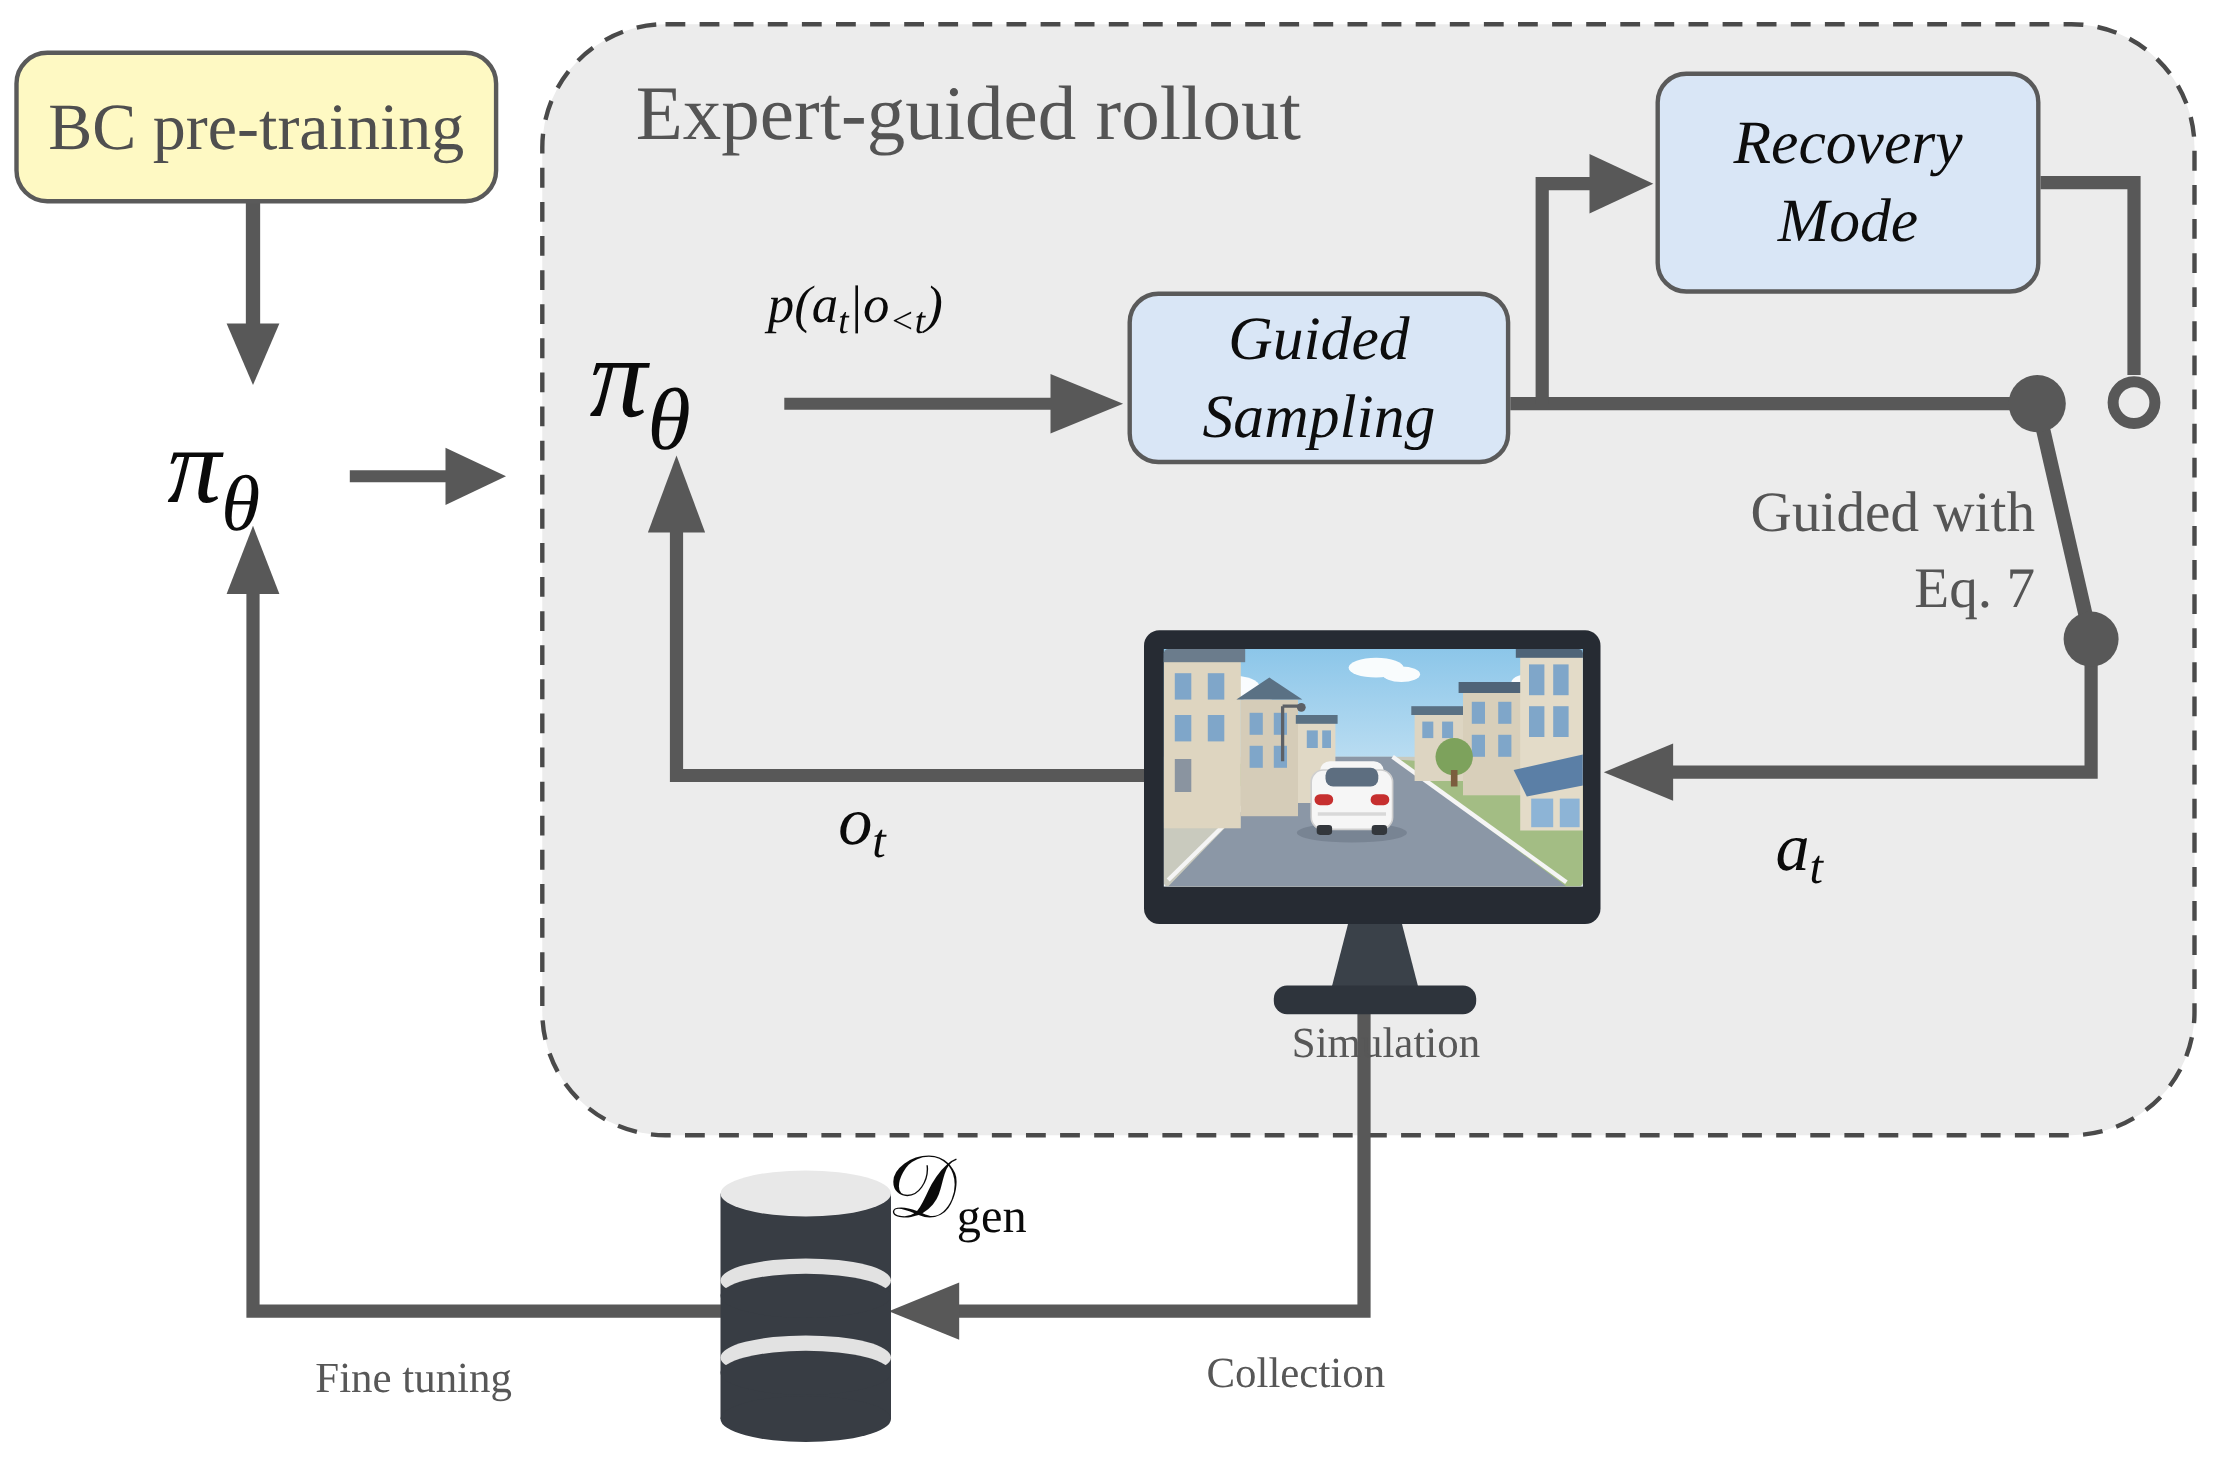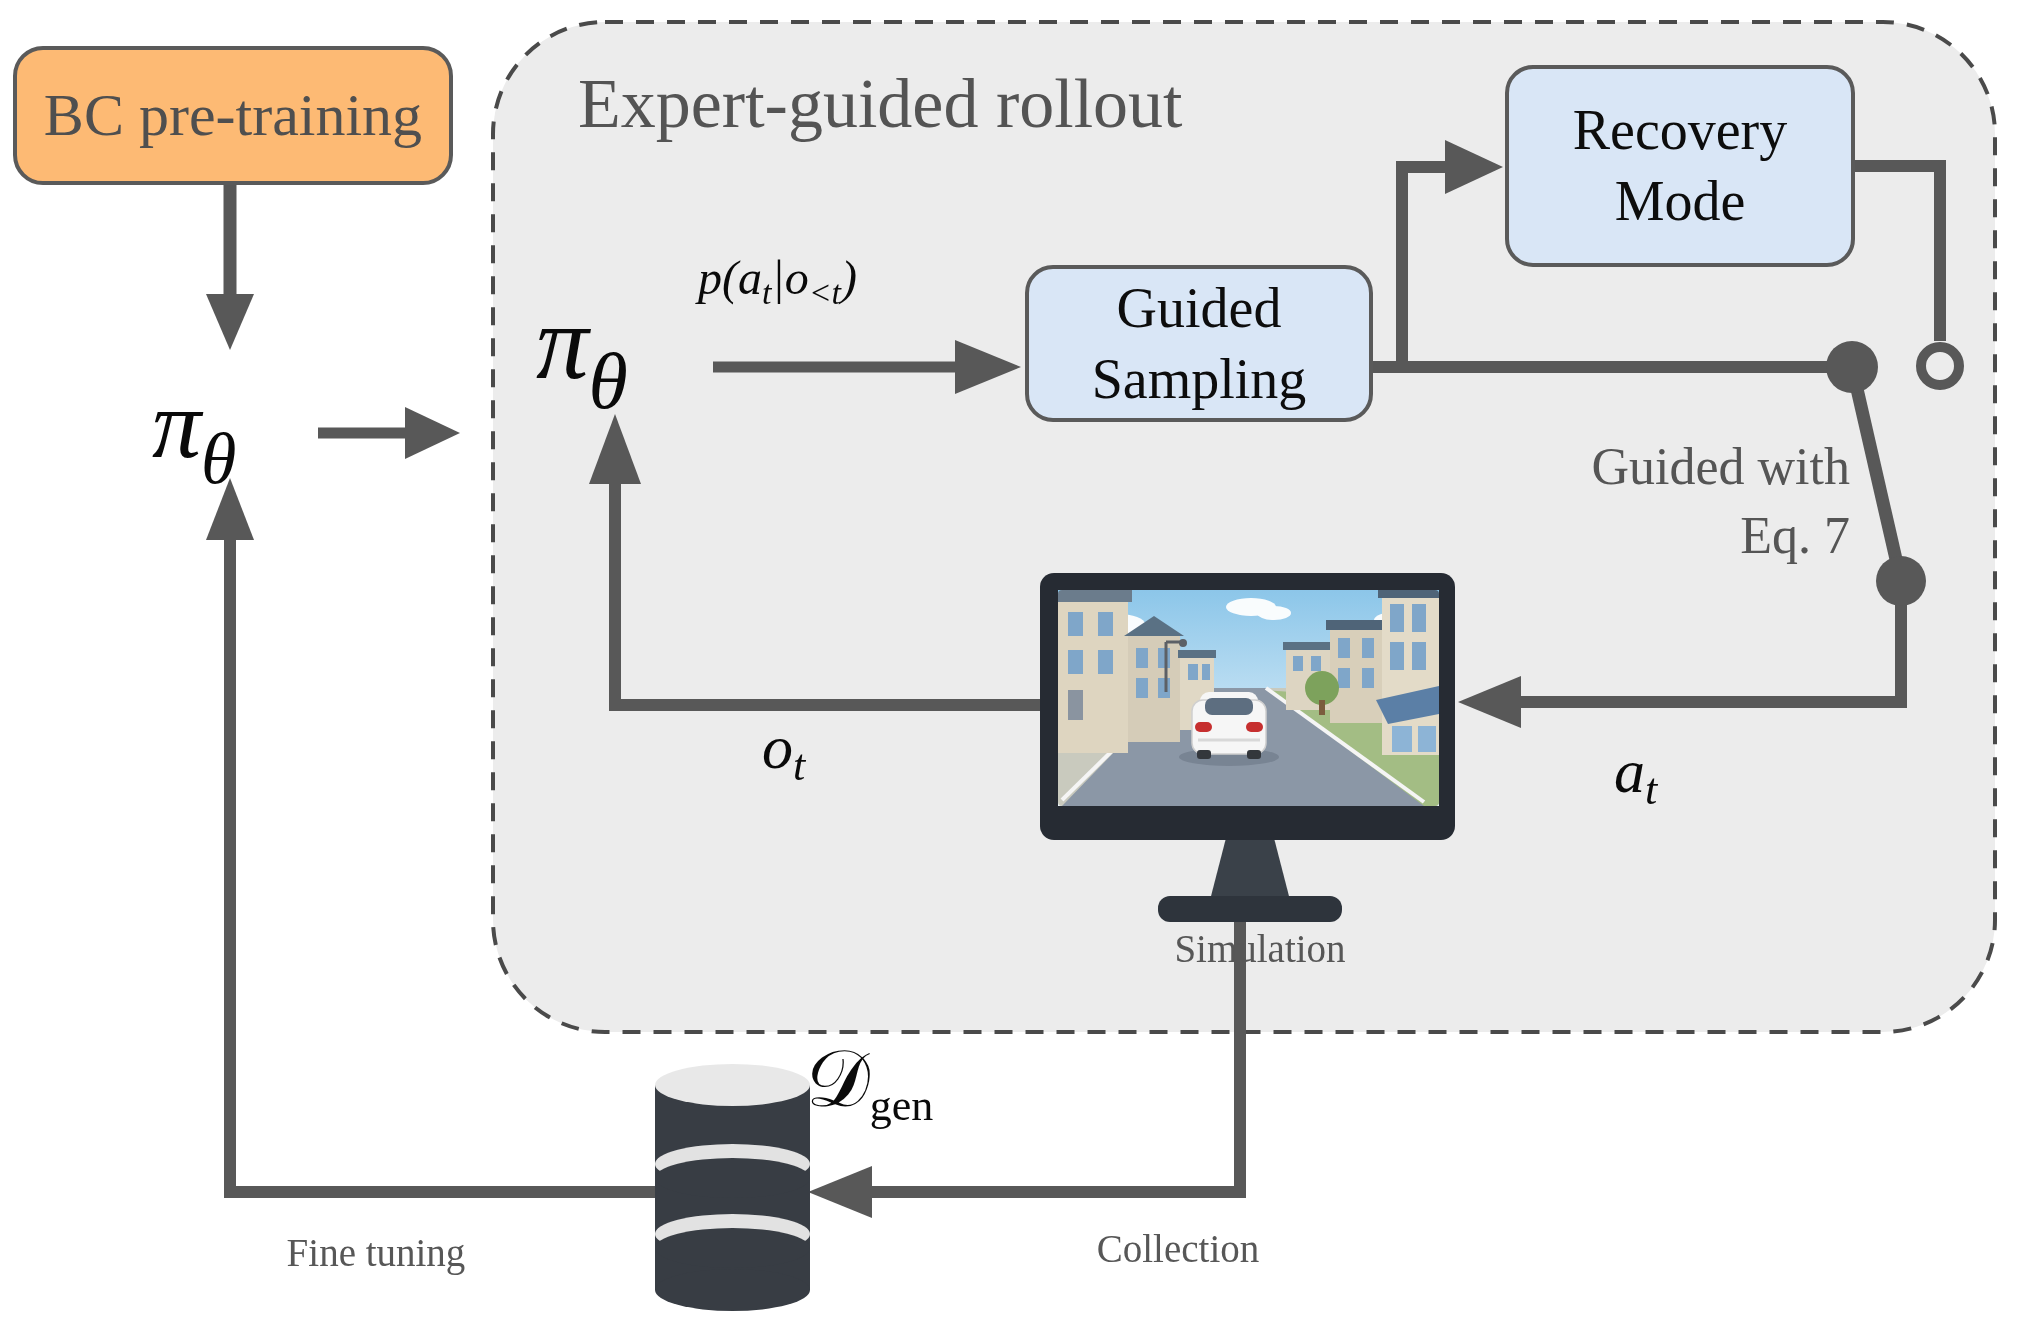--- a/index.html
+++ b/index.html
@@ -6,22 +6,22 @@
   #canvas{
     position:relative;width:2028px;height:1336px;background:#ffffff;overflow:hidden;
     font-family:"Liberation Serif","DejaVu Serif",serif;
   }
   #diagram-svg{position:absolute;left:0;top:0;z-index:1;}
   .overlay{position:absolute;z-index:2;}
   .node-box{
     display:flex;align-items:center;justify-content:center;text-align:center;
     border:4px solid #5a5a5a;box-sizing:border-box;
   }
-  .gray-box{background:#fdba74;border-radius:30px;color:#4f4f4f;font-size:60px;font-family:Liberation Serif, serif;}
-  .blue-box{background:#d9e6f6;border-radius:28px;color:#0d0d0d;font-size:56px;line-height:1.26;}
+  .gray-box{background:#fef9c3;border-radius:30px;color:#4f4f4f;font-size:60px;font-family:Liberation Serif, serif;}
+  .blue-box{background:#d9e6f6;border-radius:28px;color:#0d0d0d;font-size:56px;line-height:1.26;font-style:italic;}
   .title-text{color:#545454;font-size:70px;white-space:nowrap;}
   .label-gray{color:#575757;font-size:39px;white-space:nowrap;}
   .label-center{text-align:center;}
   .label-right{text-align:right;color:#555555;font-size:52px;line-height:1.33;}
   .math{color:#0a0a0a;font-style:italic;white-space:nowrap;}
   .policy-left{font-size:98px;}
   .policy-inner{font-size:105px;}
   .policy-left .sub{font-size:72px;vertical-align:-26px;}
   .policy-inner .sub{font-size:80px;vertical-align:-30px;}
   .dist-label{font-size:48px;}

